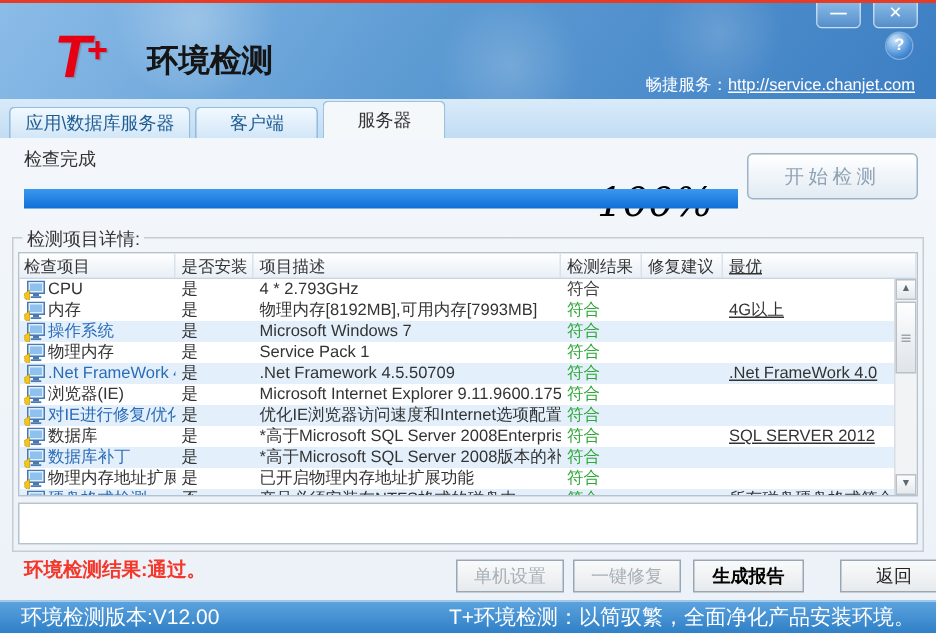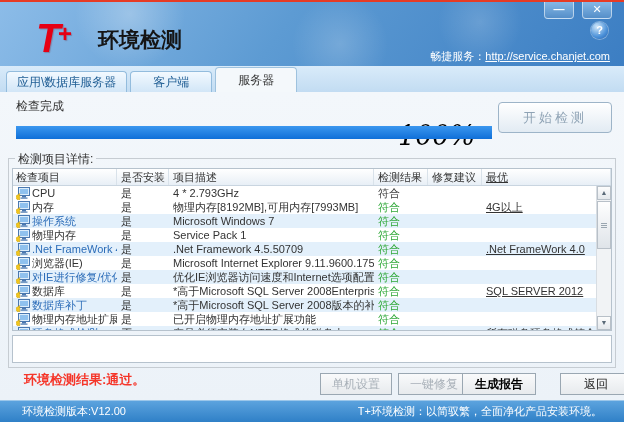--- a/index.html
+++ b/index.html
@@ -84,32 +84,32 @@
   .sbtn.up{top:0;}
   .sbtn.down{bottom:0;}
   .sthumb{position:absolute;left:0;top:15px;width:14px;height:48px;background:linear-gradient(#fefefe,#dfe4e9);
           border:1px solid #b8c0c8;cursor:grab;}
   .sthumb::after{content:"";position:absolute;left:3px;right:3px;top:21px;height:1px;
                  border-top:1px solid #9aa6b0;border-bottom:3px double #9aa6b0;}
 
   .emptybox{position:absolute;left:3px;top:176px;width:600px;height:28px;background:#fff;border:1px solid #b6c2cd;}
 
   
-  .result-text{position:absolute;left:16px;top:279px;font-size:13px;font-weight:bold;color:#f5362a;margin-left:8px;}
+  .result-text{position:absolute;left:16px;top:279px;font-size:13px;font-weight:bold;color:#f5362a;}
   .footbtn{position:absolute;top:281px;height:22px;width:72px;font-size:12px;
            background:linear-gradient(#f9fafb,#e7eaed);border:1px solid #9aa7b2;color:#222;cursor:pointer;}
-  .footbtn.disabled{color:#a8b0b8;margin-left:16px;}
+  .footbtn.disabled{color:#a8b0b8;}
   .footbtn.primary{font-weight:bold;color:#000;}
   .fb1{left:304px;} .fb2{left:382px;} .fb3{left:462px;width:74px;} .fb4{left:560px;font-family:Liberation Serif, serif;}
 
   
   .statusbar{position:absolute;left:0;right:0;bottom:0;height:22px;
              background:linear-gradient(#5ca3de,#2f80c7);border-top:1px solid #9cc7ea;
-             color:#fff;font-size:11px;display:flex;justify-content:space-between;align-items:center;
-             padding:0 22px;}
+             color:#fff;font-size:14px;display:flex;justify-content:space-between;align-items:center;
+             padding:0 14px;}
 </style>
 </head>
 <body>
 
 <div class="window">
 
   <div class="titlebar">
     <div class="logo"><span>T</span><sup>+</sup></div>
     <div class="apptitle">环境检测</div>
     <div class="winbtn btn-min">—</div>

